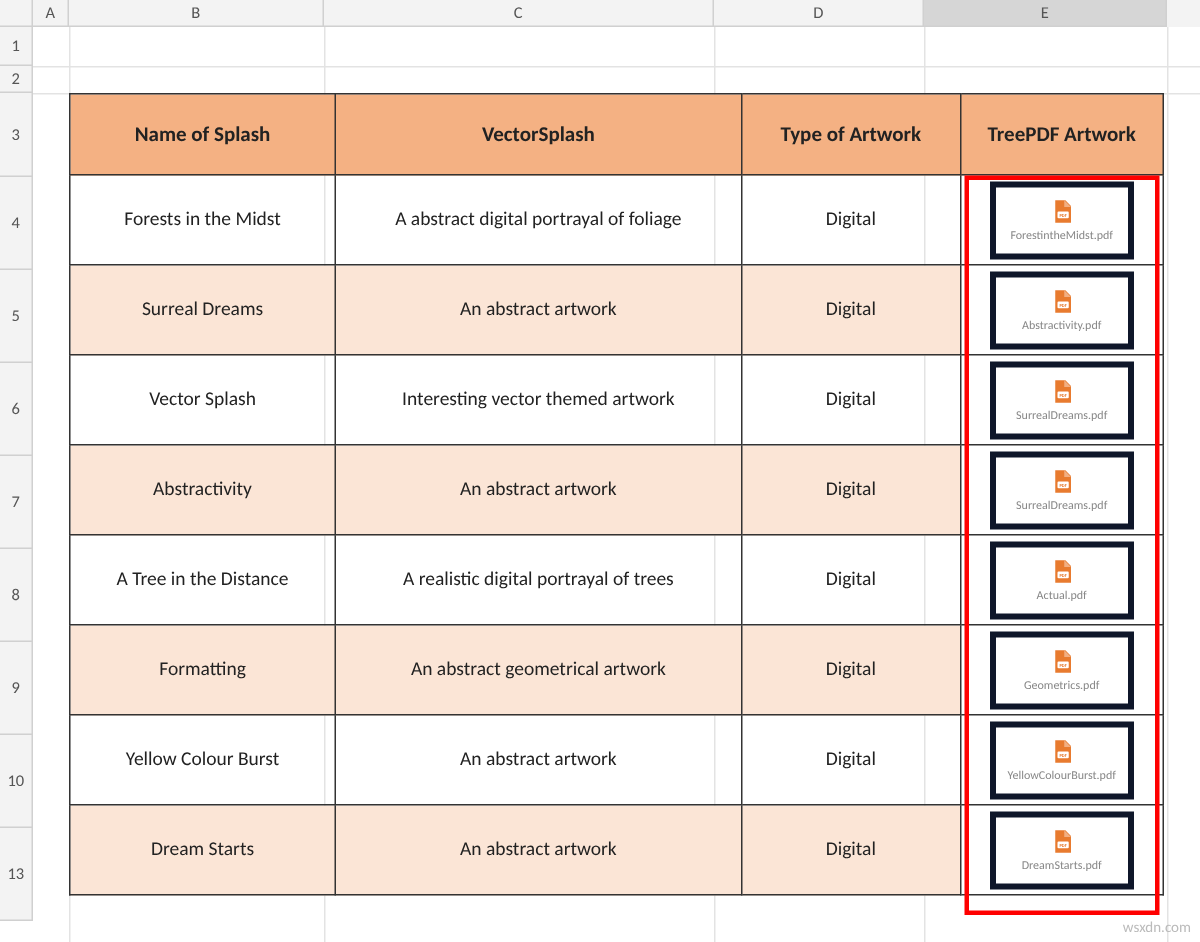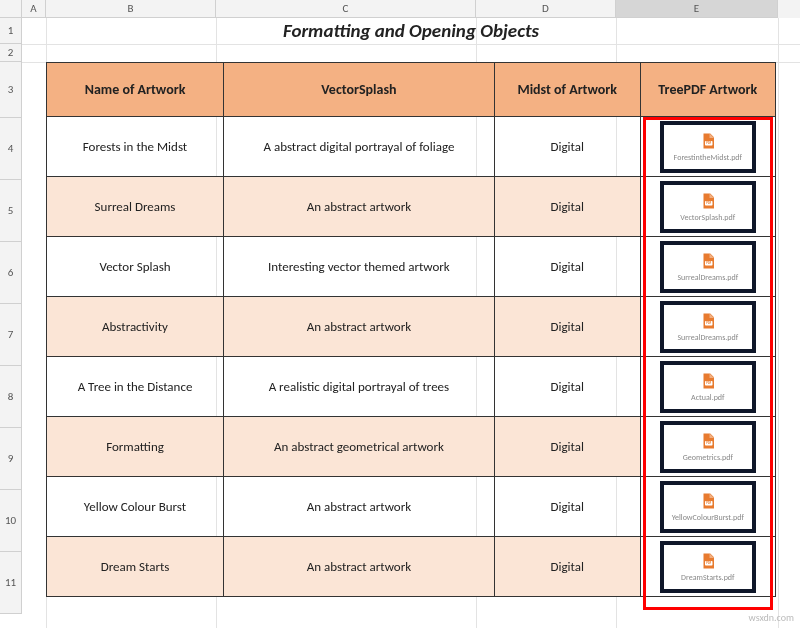--- a/index.html
+++ b/index.html
@@ -170,46 +170,45 @@
     <div class="row-header" style="height:26px">1</div>
     <div class="row-header" style="height:18px">2</div>
     <div class="row-header" style="height:56px">3</div>
     <div class="row-header" style="height:62px">4</div>
     <div class="row-header" style="height:62px">5</div>
     <div class="row-header" style="height:62px">6</div>
     <div class="row-header" style="height:62px">7</div>
     <div class="row-header" style="height:62px">8</div>
     <div class="row-header" style="height:62px">9</div>
     <div class="row-header" style="height:62px">10</div>
-    <div class="row-header" style="height:62px">11</div>
+    <div class="row-header" style="height:62px">13</div>
   </div>
 
   <div class="grid-area">
     <div class="gridline-v" style="left:24px"></div>
     <div class="gridline-v" style="left:194px"></div>
     <div class="gridline-v" style="left:454px"></div>
     <div class="gridline-v" style="left:594px"></div>
     <div class="gridline-v" style="left:756px"></div>
     <div class="gridline-h" style="top:26px"></div>
     <div class="gridline-h" style="top:44px"></div>
 
-    <div class="title-cell">Formatting and Opening Objects</div>
 
     <table class="data-table">
       <colgroup>
         <col class="col-name">
           <col class="col-desc">
           <col class="col-type">
           <col class="col-art">
       </colgroup>
       <thead>
         <tr>
-          <th>Name of Artwork</th>
+          <th>Name of Splash</th>
           <th>VectorSplash</th>
-          <th>Midst of Artwork</th>
+          <th>Type of Artwork</th>
           <th>TreePDF Artwork</th>
         </tr>
       </thead>
       <tbody id="tbody">
           <tr class="">
             <td class="name">Forests in the Midst</td>
             <td class="desc">A abstract digital portrayal of  foliage</td>
             <td class="type">Digital</td>
             <td class="art"><div class="pdf-obj">
                 <svg class="pdf-icon-svg" viewBox="0 0 24 24">
@@ -225,21 +224,21 @@
             <td class="name">Surreal Dreams</td>
             <td class="desc">An abstract artwork</td>
             <td class="type">Digital</td>
             <td class="art"><div class="pdf-obj">
                 <svg class="pdf-icon-svg" viewBox="0 0 24 24">
                   <path fill="#e87b2f" d="M6 2h9l5 5v15H6z"></path>
                   <path fill="#fff" d="M14 2v6h6" opacity="0.4"></path>
                   <rect x="8" y="12" width="10" height="6" rx="1" fill="#fff"></rect>
                   <text x="13" y="16.5" font-size="4" text-anchor="middle" fill="#e87b2f" font-weight="bold">PDF</text>
                 </svg>
-                <span>VectorSplash.pdf</span>
+                <span>Abstractivity.pdf</span>
               </div></td>
           </tr>
           <tr class="">
             <td class="name">Vector Splash</td>
             <td class="desc">Interesting vector themed artwork</td>
             <td class="type">Digital</td>
             <td class="art"><div class="pdf-obj">
                 <svg class="pdf-icon-svg" viewBox="0 0 24 24">
                   <path fill="#e87b2f" d="M6 2h9l5 5v15H6z"></path>
                   <path fill="#fff" d="M14 2v6h6" opacity="0.4"></path>

